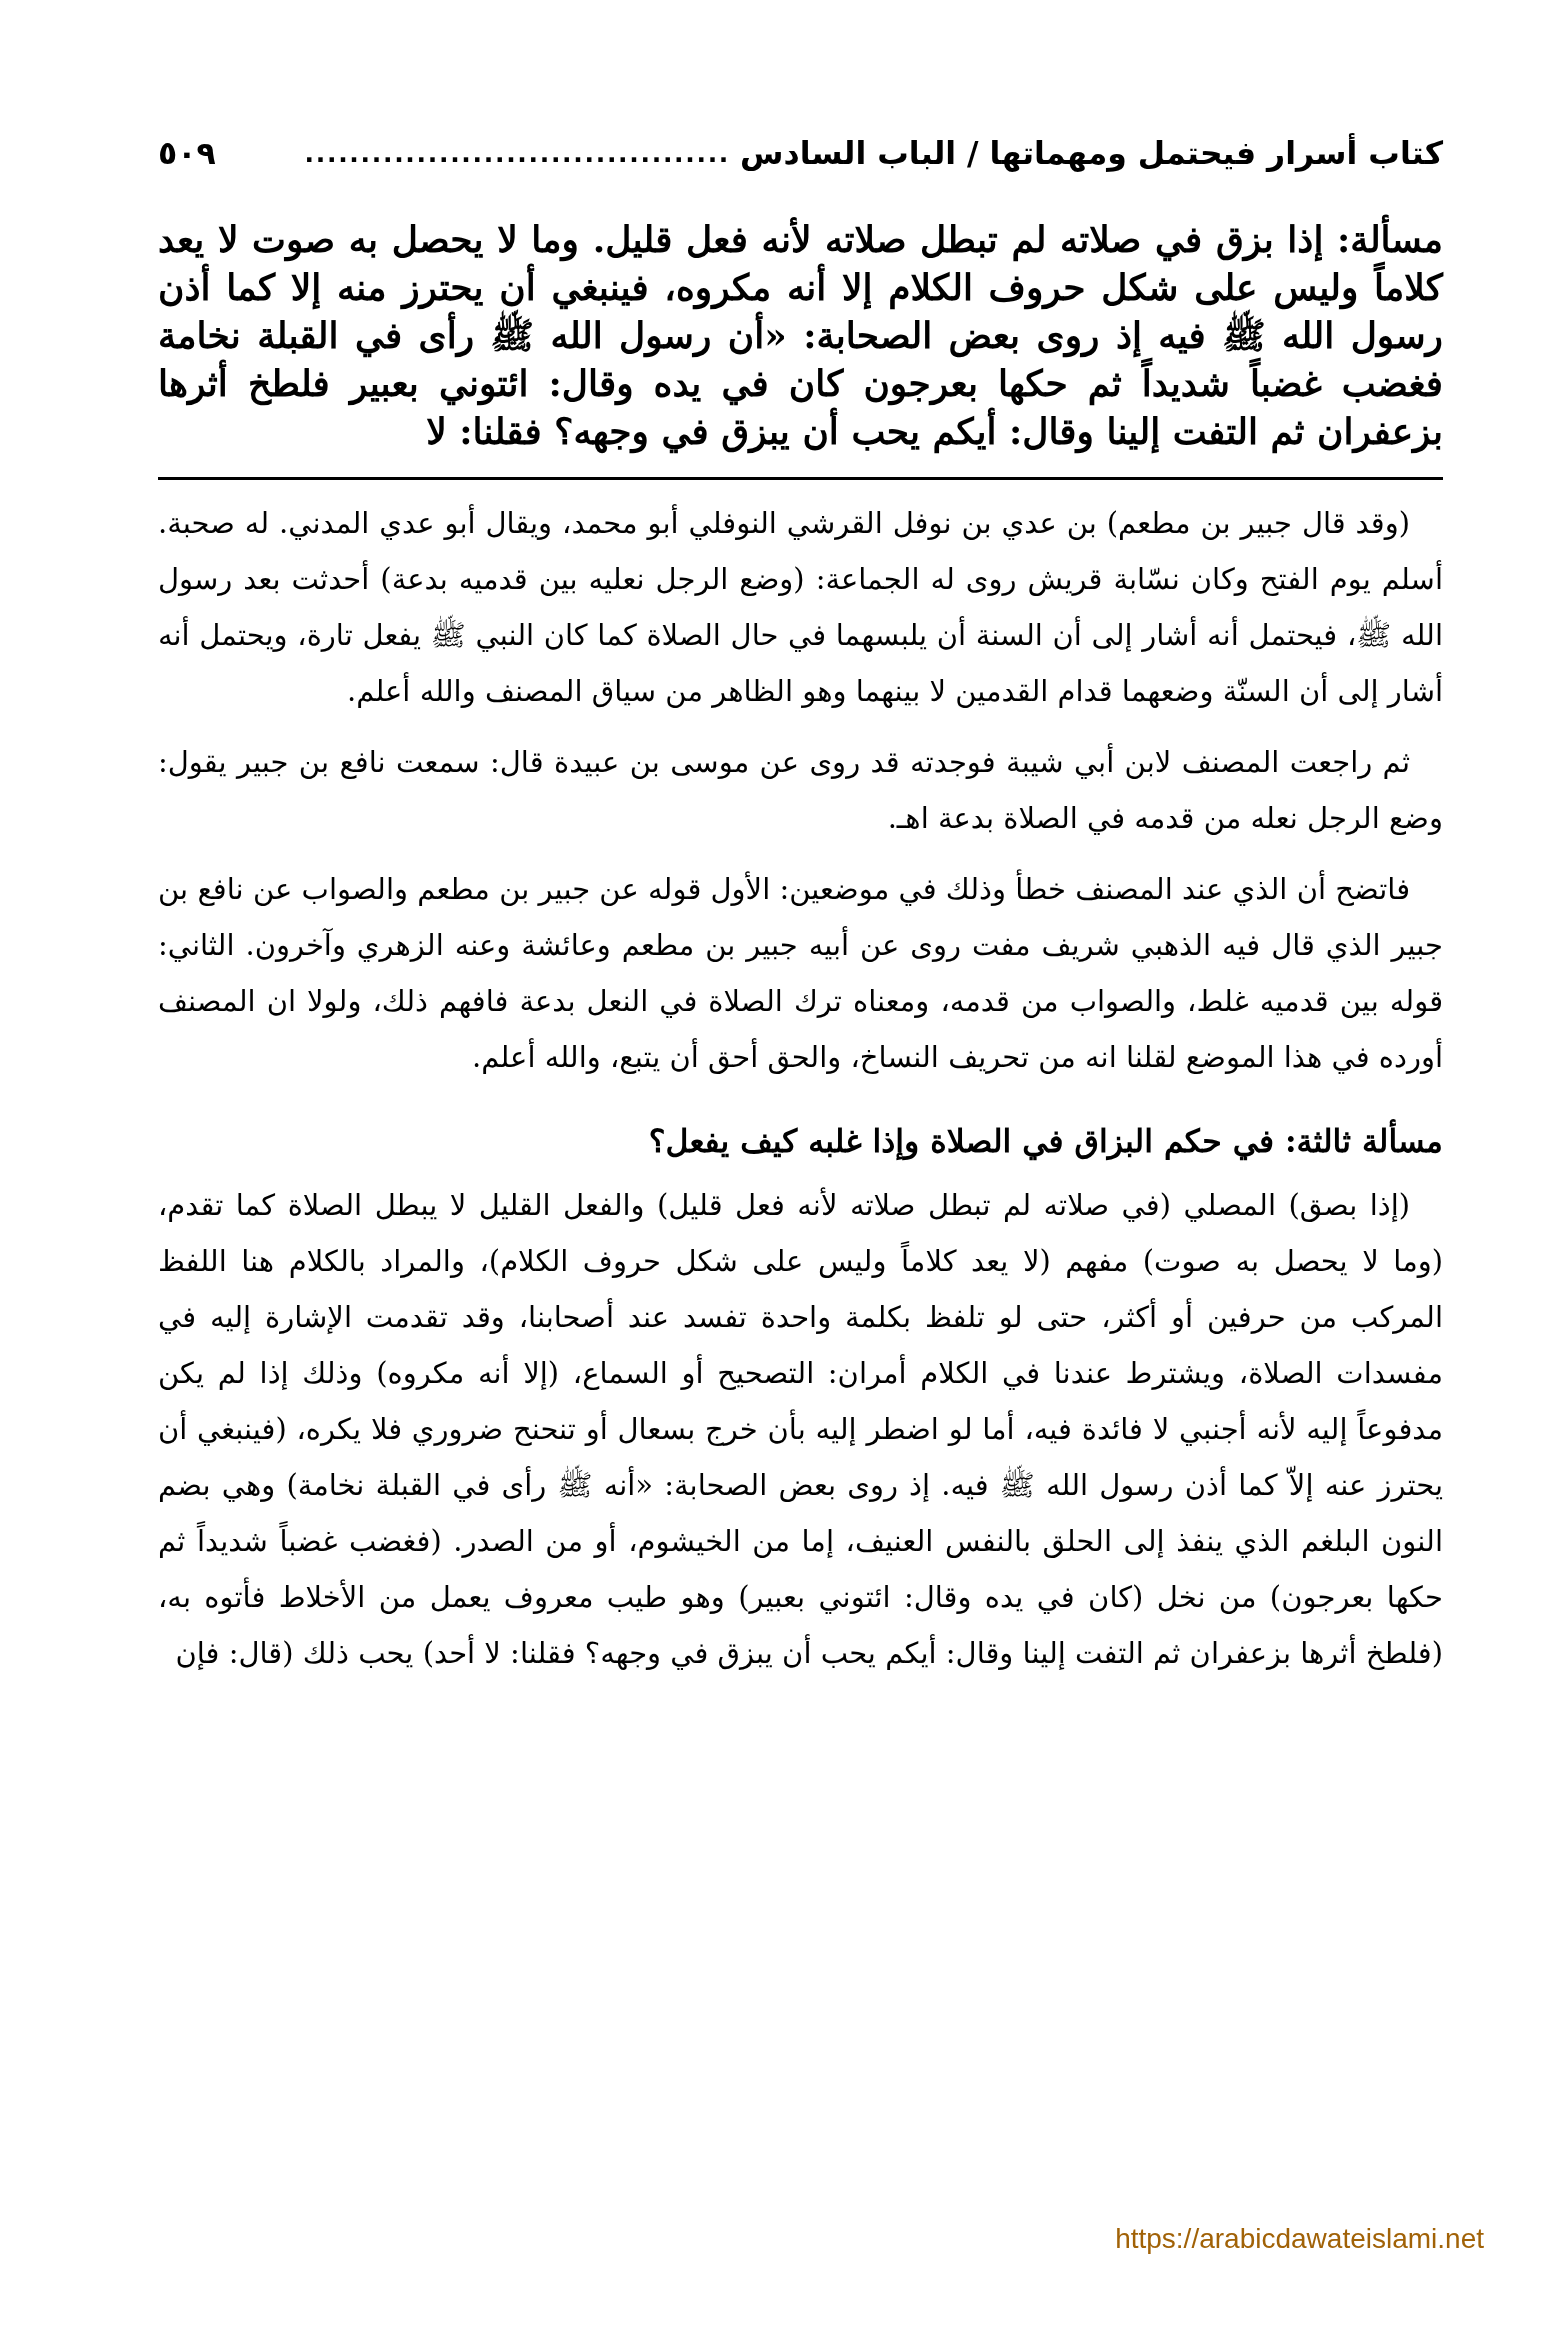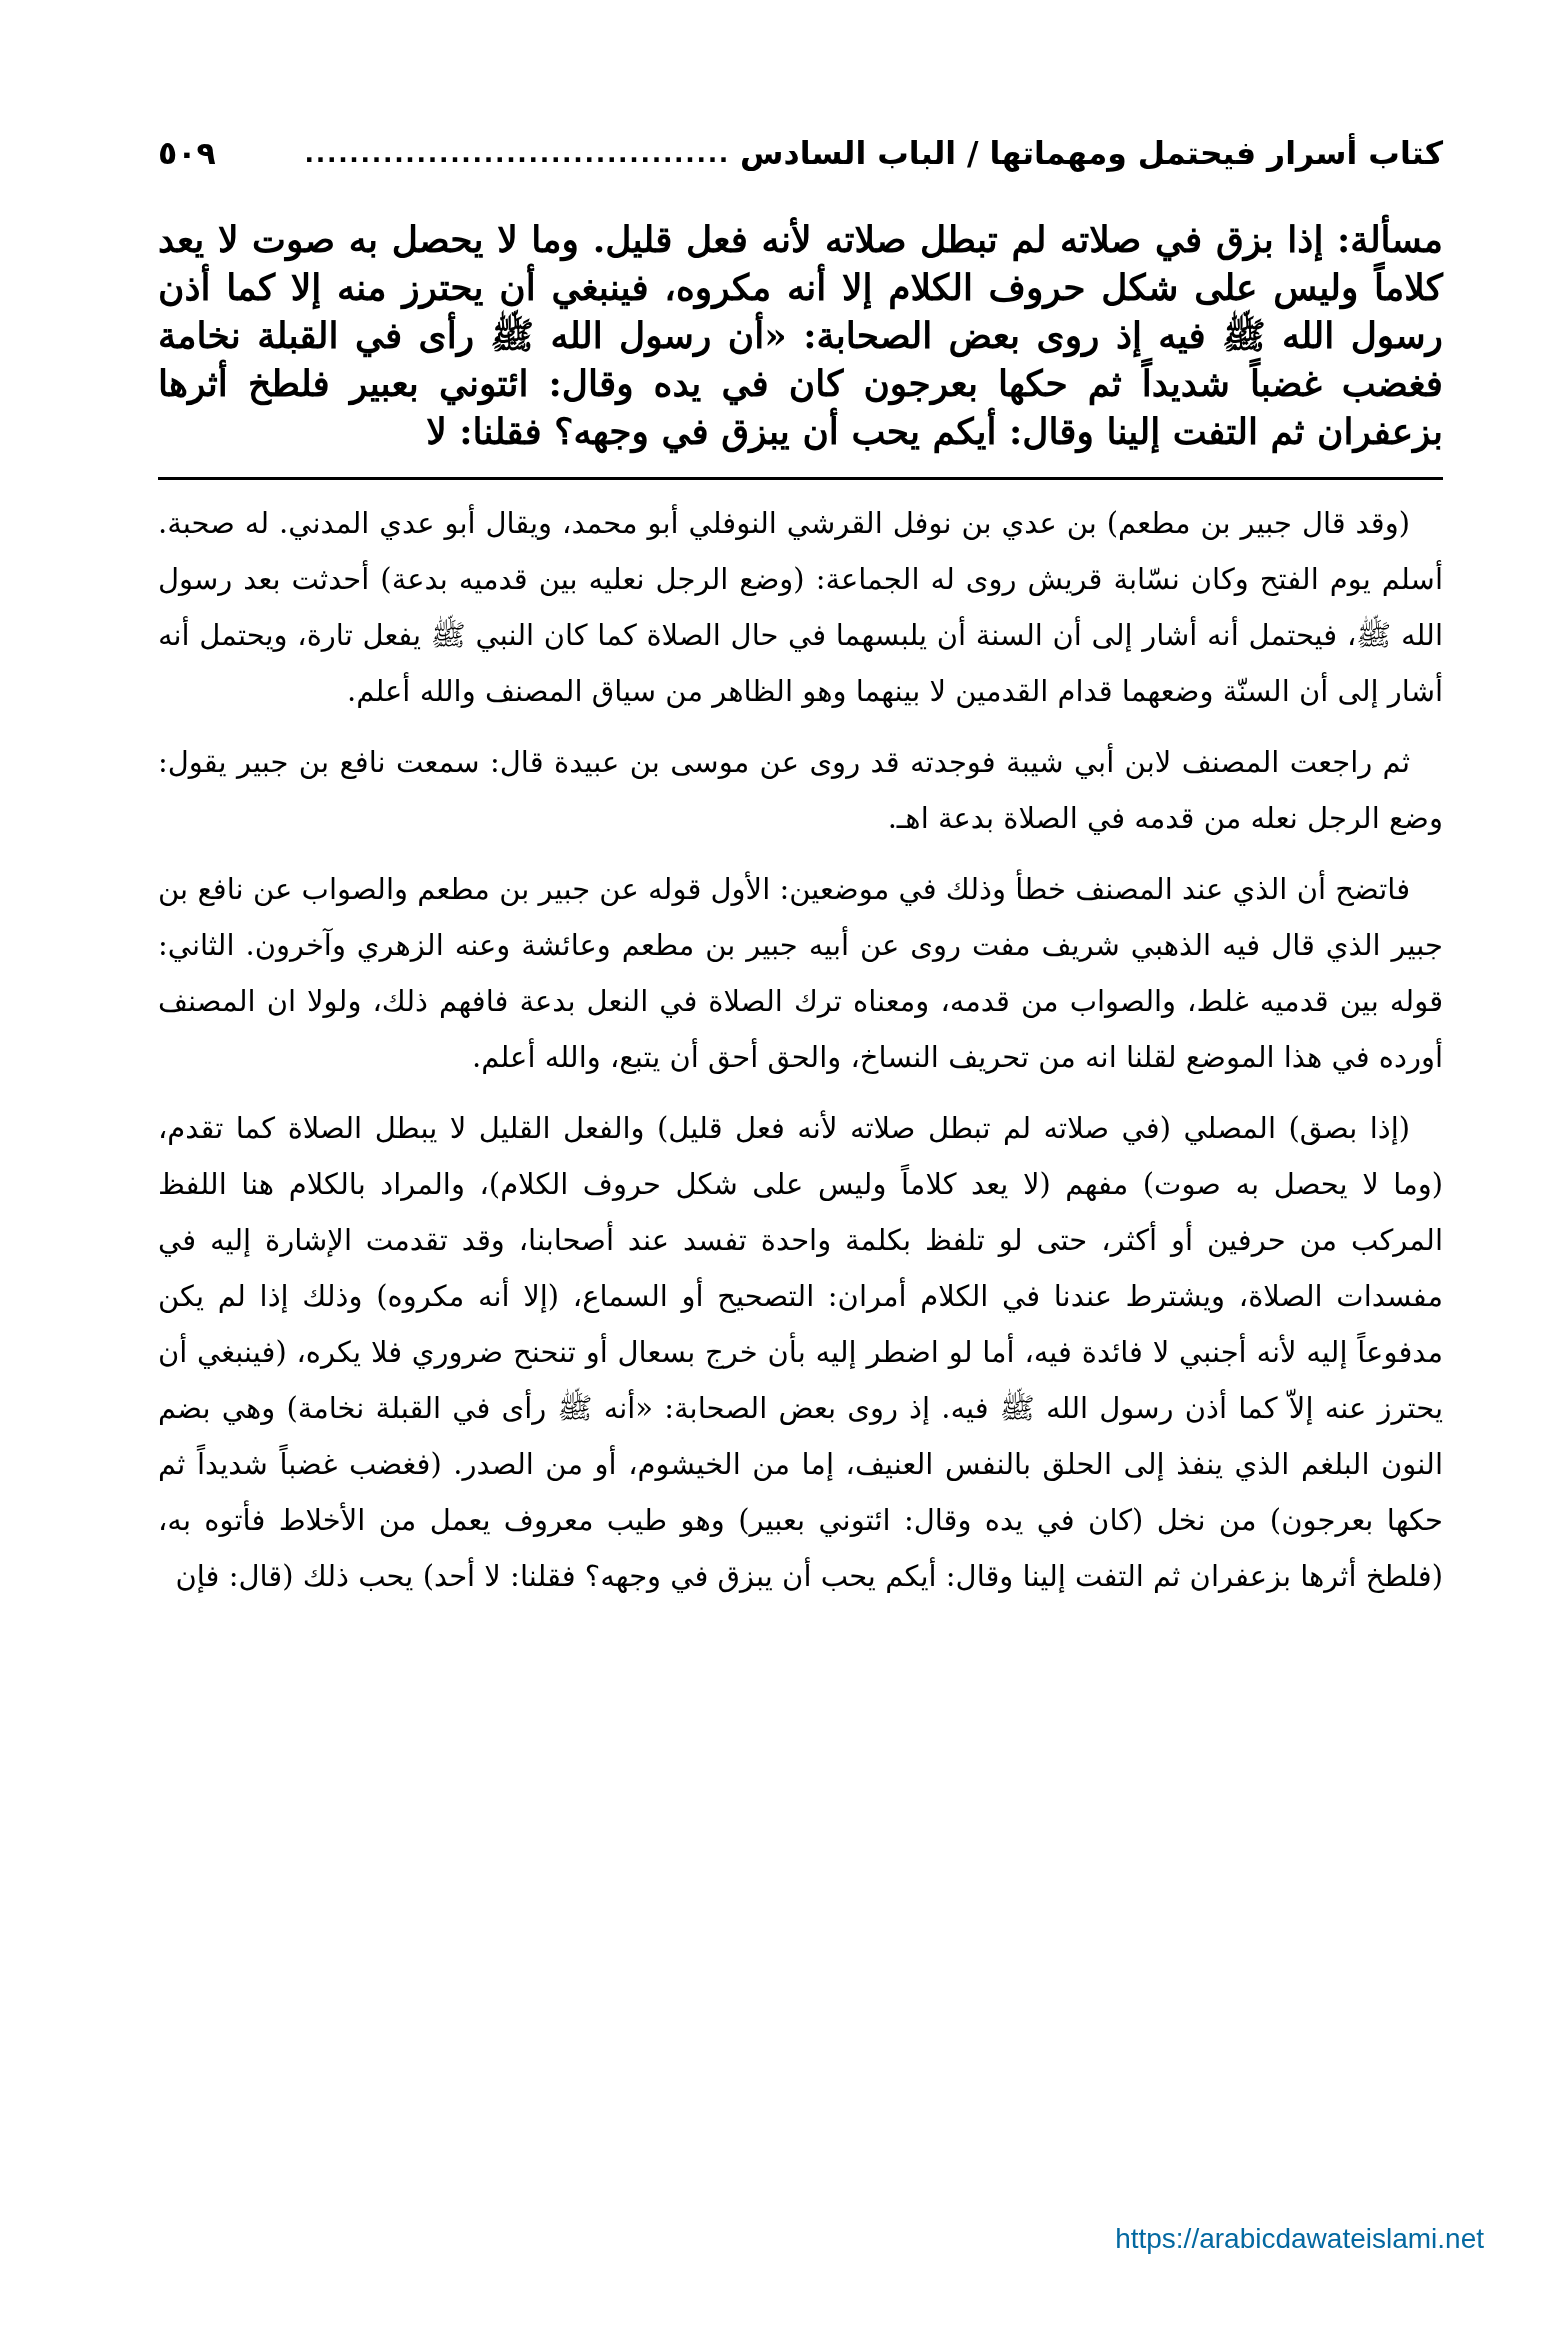--- a/index.html
+++ b/index.html
@@ -24,21 +24,21 @@
     }
     .main .lead { font-weight: 800; }
     .rule { height: 3.3px; background: #000; margin: 21.6px 0 15px 0; }
     .notes { font-size: 29px; line-height: 56px; text-align: justify; }
     .notes p { margin: 0 0 15px 0; text-indent: 0; }
     .notes p.indent { text-indent: 33px; }
     .b { font-weight: normal; }
     .heading { font-weight: bold; font-size: 31.5px; margin: 28px 0 8.3px 0; }
     .watermark {
       position: absolute; right: 83px; top: 2223px;
-      font-family: "Liberation Sans", sans-serif; font-size: 28px; color: #0369a1; direction: ltr;
+      font-family: "Liberation Sans", sans-serif; font-size: 28px; color: #a16207; direction: ltr;
     }
   </style>
 </head>
 <body>
 
 <div class="page">
   <div class="header">
     <span class="title">كتاب أسرار فيحتمل ومهماتها / الباب السادس</span>
     <span class="dots">......................................</span>
     <span class="pagenum">٥٠٩</span>
@@ -50,20 +50,21 @@
 
   <div class="rule"></div>
 
   <div class="notes">
     <p class="indent">
       <span class="b">(وقد قال جبير بن مطعم)</span><span> بن عدي بن نوفل القرشي النوفلي أبو محمد، ويقال أبو عدي المدني. له صحبة. أسلم يوم الفتح وكان نسّابة قريش روى له الجماعة: </span><span class="b">(وضع الرجل نعليه بين قدميه بدعة)</span><span> أحدثت بعد رسول الله ﷺ، فيحتمل أنه أشار إلى أن السنة أن يلبسهما في حال الصلاة كما كان النبي ﷺ يفعل تارة، ويحتمل أنه أشار إلى أن السنّة وضعهما قدام القدمين لا بينهما وهو الظاهر من سياق المصنف والله أعلم.</span>
     </p>
     <p class="indent">ثم راجعت المصنف لابن أبي شيبة فوجدته قد روى عن موسى بن عبيدة قال: سمعت نافع بن جبير يقول: وضع الرجل نعله من قدمه في الصلاة بدعة اهـ.</p>
     <p class="indent">فاتضح أن الذي عند المصنف خطأ وذلك في موضعين: الأول قوله عن جبير بن مطعم والصواب عن نافع بن جبير الذي قال فيه الذهبي شريف مفت روى عن أبيه جبير بن مطعم وعائشة وعنه الزهري وآخرون. الثاني: قوله بين قدميه غلط، والصواب من قدمه، ومعناه ترك الصلاة في النعل بدعة فافهم ذلك، ولولا ان المصنف أورده في هذا الموضع لقلنا انه من تحريف النساخ، والحق أحق أن يتبع، والله أعلم.</p>
 
+    <div class="heading">مسألة ثالثة: في حكم البزاق في الصلاة وإذا غلبه كيف يفعل؟</div>
 
     <p class="indent">
       <span class="b">(إذا بصق)</span><span> المصلي </span><span class="b">(في صلاته لم تبطل صلاته لأنه فعل قليل)</span><span> والفعل القليل لا يبطل الصلاة كما تقدم، </span><span class="b">(وما لا يحصل به صوت)</span><span> مفهم </span><span class="b">(لا يعد كلاماً وليس على شكل حروف الكلام)</span><span>، والمراد بالكلام هنا اللفظ المركب من حرفين أو أكثر، حتى لو تلفظ بكلمة واحدة تفسد عند أصحابنا، وقد تقدمت الإشارة إليه في مفسدات الصلاة، ويشترط عندنا في الكلام أمران: التصحيح أو السماع، </span><span class="b">(إلا أنه مكروه)</span><span> وذلك إذا لم يكن مدفوعاً إليه لأنه أجنبي لا فائدة فيه، أما لو اضطر إليه بأن خرج بسعال أو تنحنح ضروري فلا يكره، </span><span class="b">(فينبغي أن يحترز عنه إلاّ كما أذن رسول الله ﷺ فيه. إذ روى بعض الصحابة: «أنه ﷺ رأى في القبلة نخامة)</span><span> وهي بضم النون البلغم الذي ينفذ إلى الحلق بالنفس العنيف، إما من الخيشوم، أو من الصدر. </span><span class="b">(فغضب غضباً شديداً ثم حكها بعرجون)</span><span> من نخل </span><span class="b">(كان في يده وقال: ائتوني بعبير)</span><span> وهو طيب معروف يعمل من الأخلاط فأتوه به، </span><span class="b">(فلطخ أثرها بزعفران ثم التفت إلينا وقال: أيكم يحب أن يبزق في وجهه؟ فقلنا: لا أحد)</span><span> يحب ذلك </span><span class="b">(قال: فإن</span>
     </p>
   </div>
 </div>
 
 <div class="watermark">https://arabicdawateislami.net</div>
 
 

